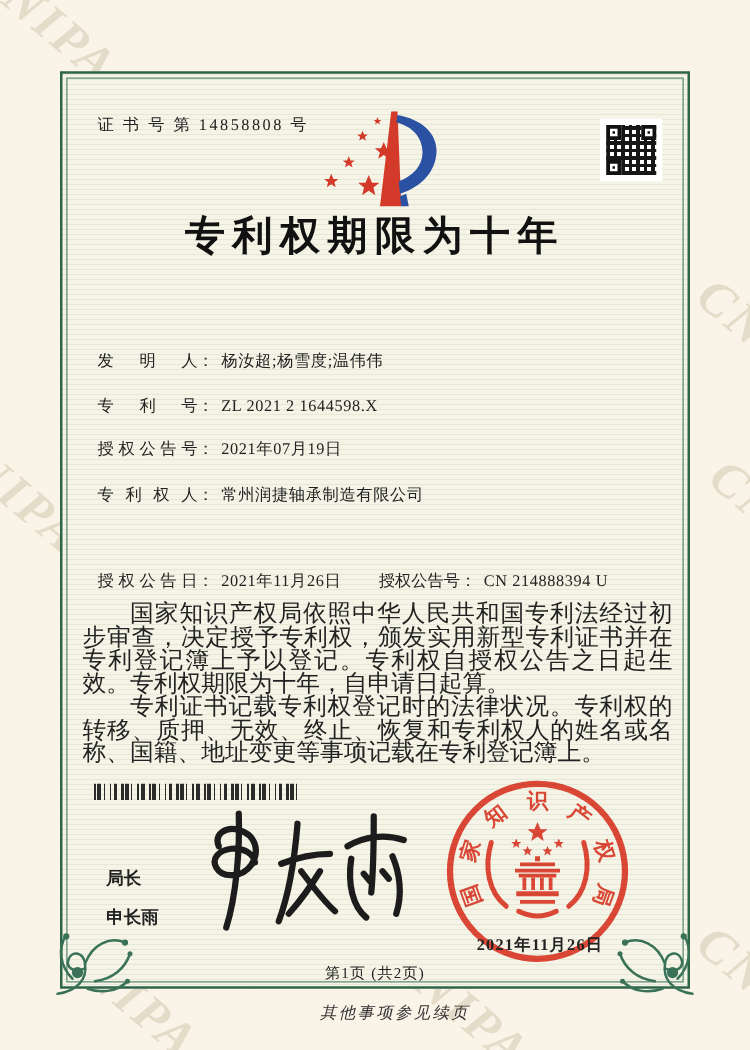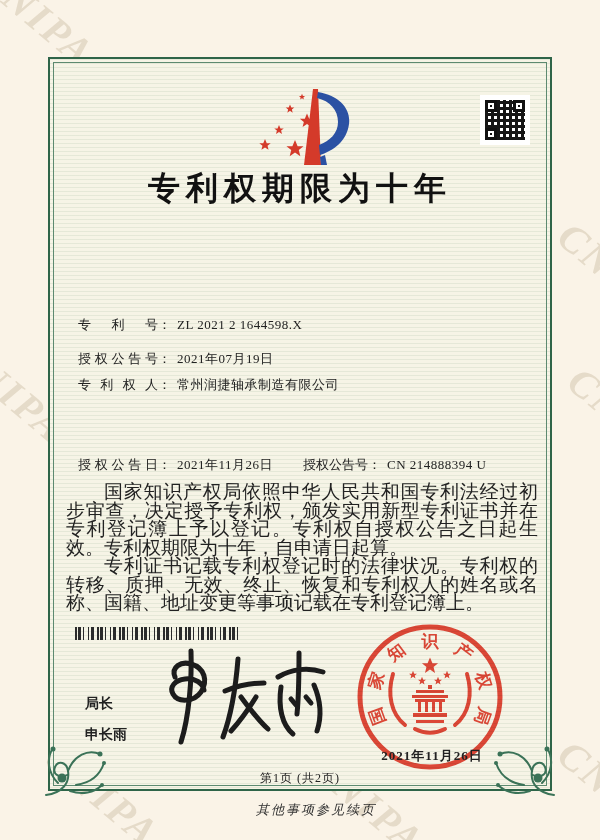--- a/index.html
+++ b/index.html
@@ -42,21 +42,21 @@
       repeating-linear-gradient(90deg,#161616 0 3px,#fff 3px 6px);
   }
   .finder{position:absolute;width:12px;height:12px;border:3px solid #111;background:#fff;box-sizing:border-box;}
   .finder::after{content:"";position:absolute;left:2px;top:2px;width:2px;height:2px;background:#111;}
   .f1{left:0;top:0}.f2{right:0;top:0}.f3{left:0;bottom:0}
   
   .frow{position:absolute;left:28px;font-size:13px;color:#222;white-space:nowrap;}
   .flabel{display:inline-block;width:80px;text-align:justify;text-align-last:justify;}
   .fcolon{margin-right:6px;}
   .fval{letter-spacing:.5px;}
-  .r1{top:183px}.r2{top:221px}.r3{top:257px}.r4{top:291px}.r5{top:317px}.r6{top:364px}.r7{top:397px}
+  .r1{top:183px}.r2{top:221px}.r3{top:257px}.r4{top:291px}.r5{top:328px}.r6{top:364px}.r7{top:397px}
   .pair2{margin-left:30px;}
   
   .paras{position:absolute;left:16px;top:424px;width:472px;}
   .paras p{
     margin:0;font-size:19px;line-height:18.5px;text-align:justify;
     text-indent:2em;color:#222;
   }
   
   .barcode{
     position:absolute;left:25px;top:568px;width:166px;height:13px;
@@ -92,20 +92,21 @@
 <span class="wm" style="left:358px;top:258px">CNIPA</span>
 <span class="wm" style="left:-58px;top:368px">CNIPA</span>
 <span class="wm" style="left:548px;top:250px">CNIPA</span>
 <span class="wm" style="left:558px;top:395px">CNIPA</span>
 <span class="wm" style="left:35px;top:772px">CNIPA</span>
 <span class="wm" style="left:300px;top:780px">CNIPA</span>
 <span class="wm" style="left:548px;top:768px">CNIPA</span>
 
 <div class="cert">
 
+  <div class="cert-number">证 书 号 第 14858808 号</div>
 
   <svg class="logo" width="100" height="78" viewBox="0 0 100 78">
     <defs>
       <path id="st" d="M0,-10 L2.9,-3.1 L9.5,-3.1 L4.2,1.2 L5.9,8.1 L0,4 L-5.9,8.1 L-4.2,1.2 L-9.5,-3.1 L-2.9,-3.1 Z"></path>
     </defs>
     <g fill="#d43a2a">
       <use href="#st" transform="translate(52,8) scale(0.32)"></use>
       <use href="#st" transform="translate(40,20) scale(0.45)"></use>
       <use href="#st" transform="translate(57,32) scale(0.75)"></use>
       <use href="#st" transform="translate(29,41) scale(0.5)"></use>
@@ -122,20 +123,23 @@
   <div class="qr">
     <div class="qr-grid">
       <span class="finder f1"></span>
       <span class="finder f2"></span>
       <span class="finder f3"></span>
     </div>
   </div>
 
   <div class="title">专利权期限为十年</div>
 
+  <div class="frow r2">
+    <span class="flabel">发明人</span><span class="fcolon">：</span><span class="fval">杨汝超;杨雪度;温伟伟</span>
+  </div>
   <div class="frow r3">
     <span class="flabel">专利号</span><span class="fcolon">：</span><span class="fval">ZL 2021 2 1644598.X</span>
   </div>
   <div class="frow r4">
     <span class="flabel">授权公告号</span><span class="fcolon">：</span><span class="fval">2021年07月19日</span>
   </div>
   <div class="frow r5">
     <span class="flabel">专利权人</span><span class="fcolon">：</span><span class="fval">常州润捷轴承制造有限公司</span>
   </div>
   <div class="frow r7">

